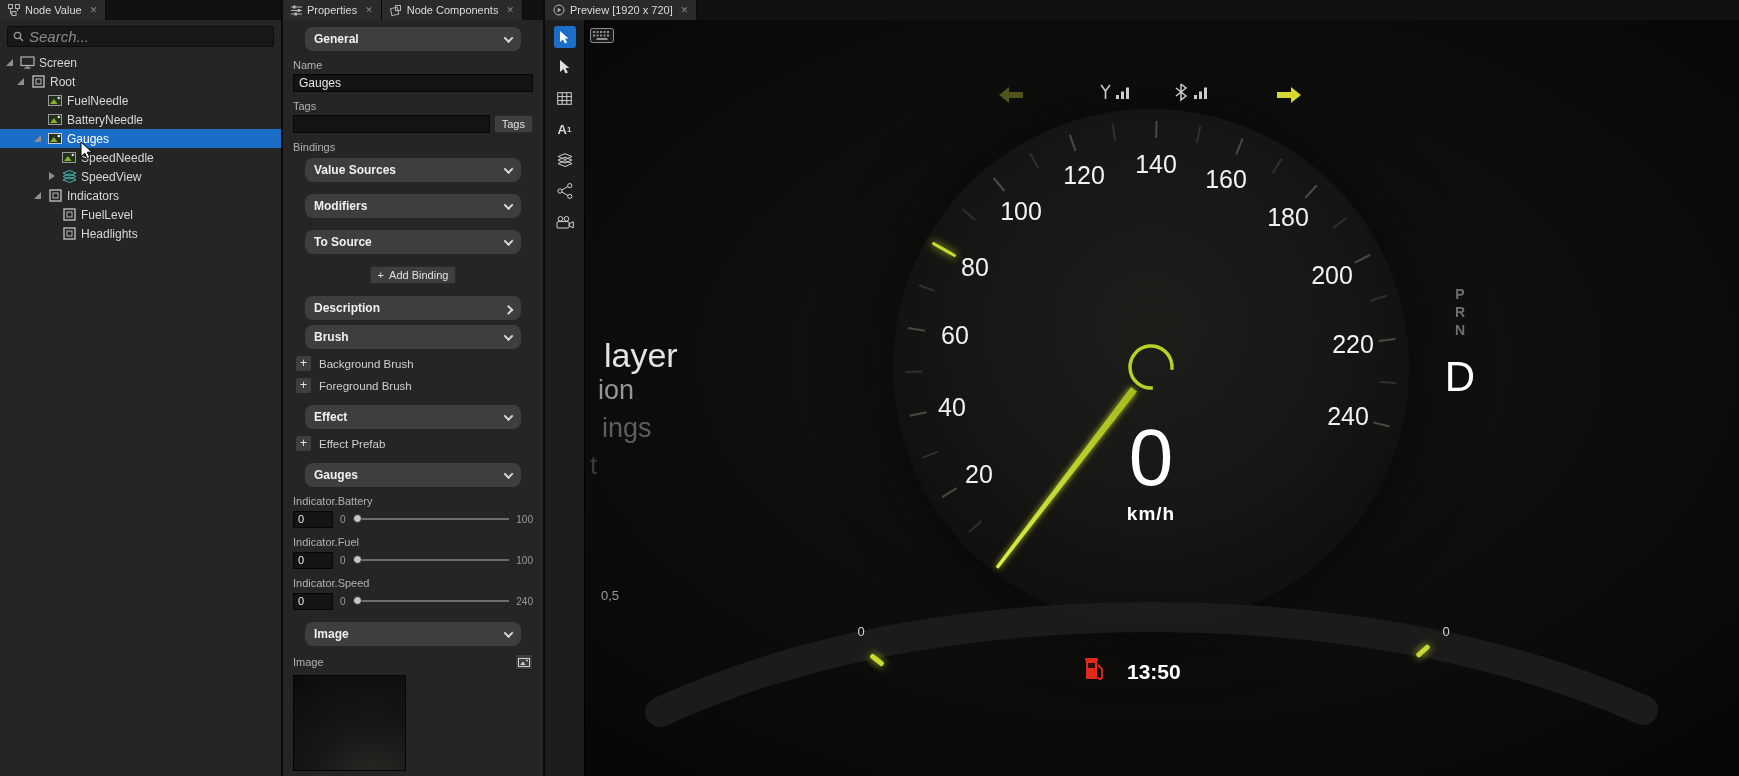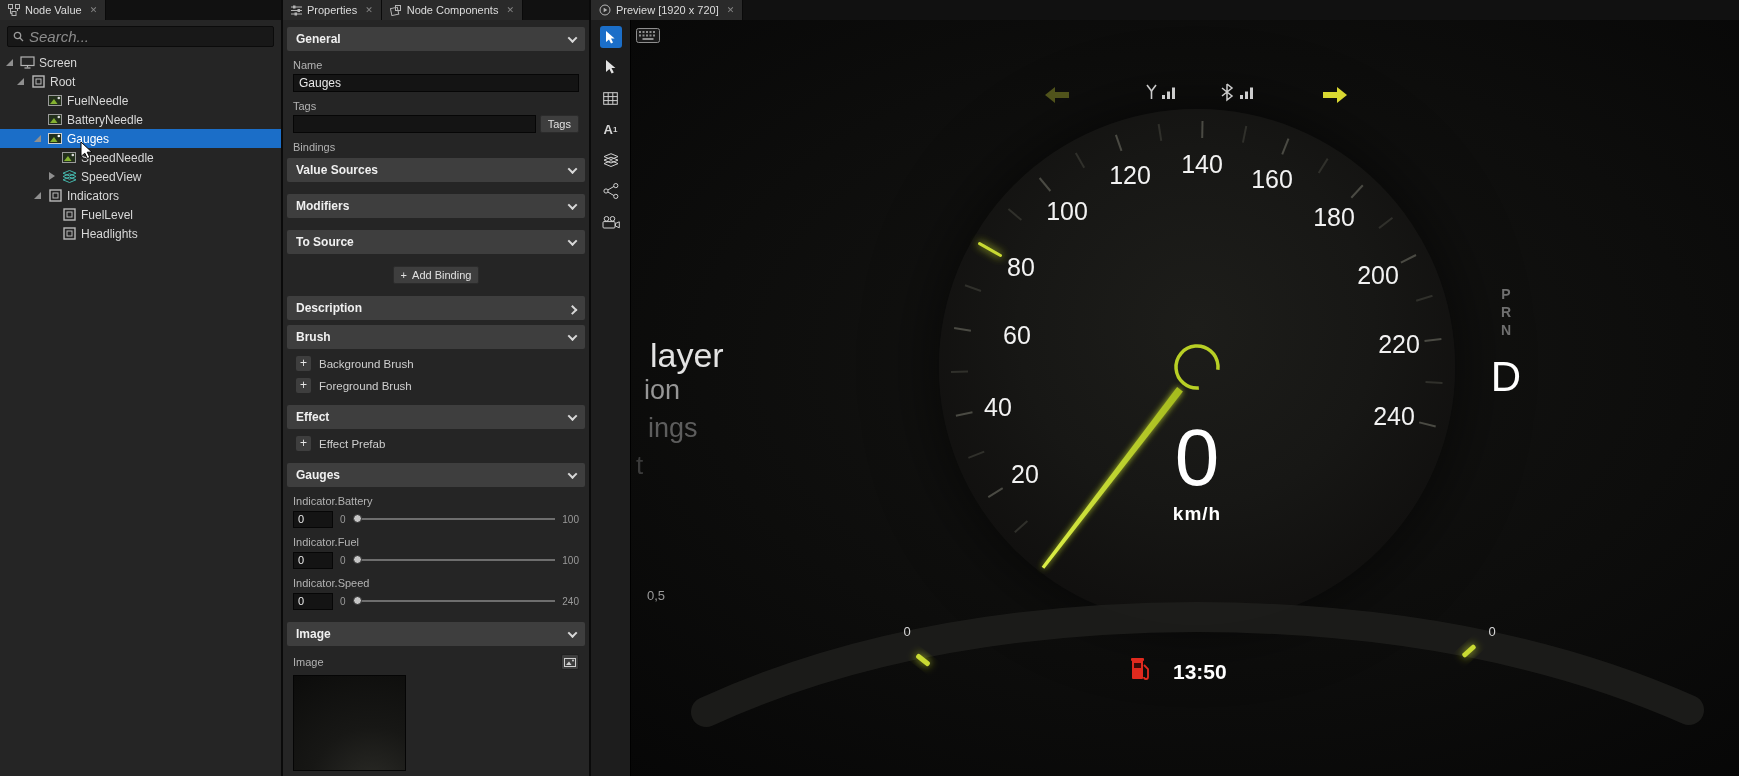--- a/index.html
+++ b/index.html
@@ -3,21 +3,21 @@
 <meta charset="utf-8">
 <style>
   * { margin:0; padding:0; box-sizing:border-box; }
   html,body { width:1739px; height:776px; overflow:hidden; background:#0d0d0d;
               font-family:"Liberation Sans", sans-serif; }
   .app { display:flex; width:1739px; height:776px; background:#141414; }
 
   
   .panel { background:#252525; position:relative; }
   .panel-left  { width:283px; border-right:2px solid #0a0a0a; }
-  .panel-mid   { width:308px; border-right:2px solid #0a0a0a; overflow:hidden; }
+  .panel-mid   { width:262px; border-right:2px solid #0a0a0a; overflow:hidden; }
   .panel-right { flex:1; }
   .tabbar { height:20px; background:#111111; display:flex; align-items:stretch; }
   .tab { display:flex; align-items:center; gap:5px; padding:0 8px; background:#2a2a2a;
          font-size:11px; color:#dcdcdc; border-right:1px solid #0a0a0a; white-space:nowrap; }
   .tab .tclose { color:#858585; font-size:9px; margin-left:3px; cursor:pointer; }
   .tab svg { display:block; }
 
   
   .search-box { margin:6px 7px; height:21px; background:#181818; border:1px solid #0b0b0b;
                 border-radius:2px; display:flex; align-items:center; padding:0 5px; gap:5px; }
@@ -30,21 +30,21 @@
   .tw { width:11px; height:11px; flex:0 0 11px; position:relative; }
   .tw.exp::before { content:""; position:absolute; left:2px; top:2px;
                     border-bottom:7px solid #8f8f8f; border-left:7px solid transparent; }
   .tw.col::before { content:""; position:absolute; left:3px; top:1px;
                     border-left:6px solid #8f8f8f; border-top:4px solid transparent; border-bottom:4px solid transparent; }
   .ticn { width:16px; flex:0 0 16px; display:flex; justify-content:center; }
   .mouse-cursor { position:absolute; left:80px; top:141px; z-index:20; pointer-events:none; }
 
   
   .props-body { padding-bottom:4px; }
-  .sec-head { margin:12px 4px 0; height:24px; background:#3e3e3e; border-radius:2px;
+  .sec-head { margin:12px 22px 0; height:24px; background:#3e3e3e; border-radius:8px;
               display:flex; align-items:center; justify-content:space-between;
               padding:0 9px; font-size:12px; font-weight:bold; color:#f0f0f0; cursor:pointer; }
   .sec-head.first { margin-top:7px; }
   .sec-head.tight { margin-top:5px; }
   .chev { width:7px; height:7px; border-right:2px solid #d8d8d8; border-bottom:2px solid #d8d8d8;
           transform:rotate(45deg) translate(-1px,-1px); }
   .chev.right { transform:rotate(-45deg) translate(-1px,1px); }
   .prop-label { margin:8px 10px 3px; font-size:11px; color:#b2b2b2; }
   .txt-input { display:block; margin:0 10px; width:calc(100% - 20px); height:18px;
                background:#141414; border:1px solid #060606; color:#e8e8e8;
@@ -543,21 +543,21 @@
             </g>
 
           <polygon points="546.1,367.0 551.9,371.4 413.3,548.7 410.7,546.7" fill="#c6dd2a" filter="url(#glow)" opacity="0.85"></polygon>
           <polygon points="546.1,367.0 551.9,371.4 413.3,548.7 410.7,546.7" fill="url(#needleGrad)"></polygon>
           <circle cx="566" cy="347" r="21" fill="none" stroke="#b8cf25" stroke-width="3.5" stroke-dasharray="103 29" transform="rotate(85 566 347)"></circle>
         </svg>
 
         <div id="dial-labels">
             <span class="dial-num" style="left: 394px; top: 454px;">20</span>
             <span class="dial-num" style="left: 367px; top: 387px;">40</span>
-            <span class="dial-num" style="left: 386px; top: 315px;">60</span>
+            <span class="dial-num" style="left: 370px; top: 315px;">60</span>
             <span class="dial-num" style="left: 390px; top: 247px;">80</span>
             <span class="dial-num" style="left: 436px; top: 191px;">100</span>
             <span class="dial-num" style="left: 499px; top: 155px;">120</span>
             <span class="dial-num" style="left: 571px; top: 144px;">140</span>
             <span class="dial-num" style="left: 641px; top: 159px;">160</span>
             <span class="dial-num" style="left: 703px; top: 197px;">180</span>
             <span class="dial-num" style="left: 747px; top: 255px;">200</span>
             <span class="dial-num" style="left: 768px; top: 324px;">220</span>
             <span class="dial-num" style="left: 763px; top: 396px;">240</span>
           </div>

